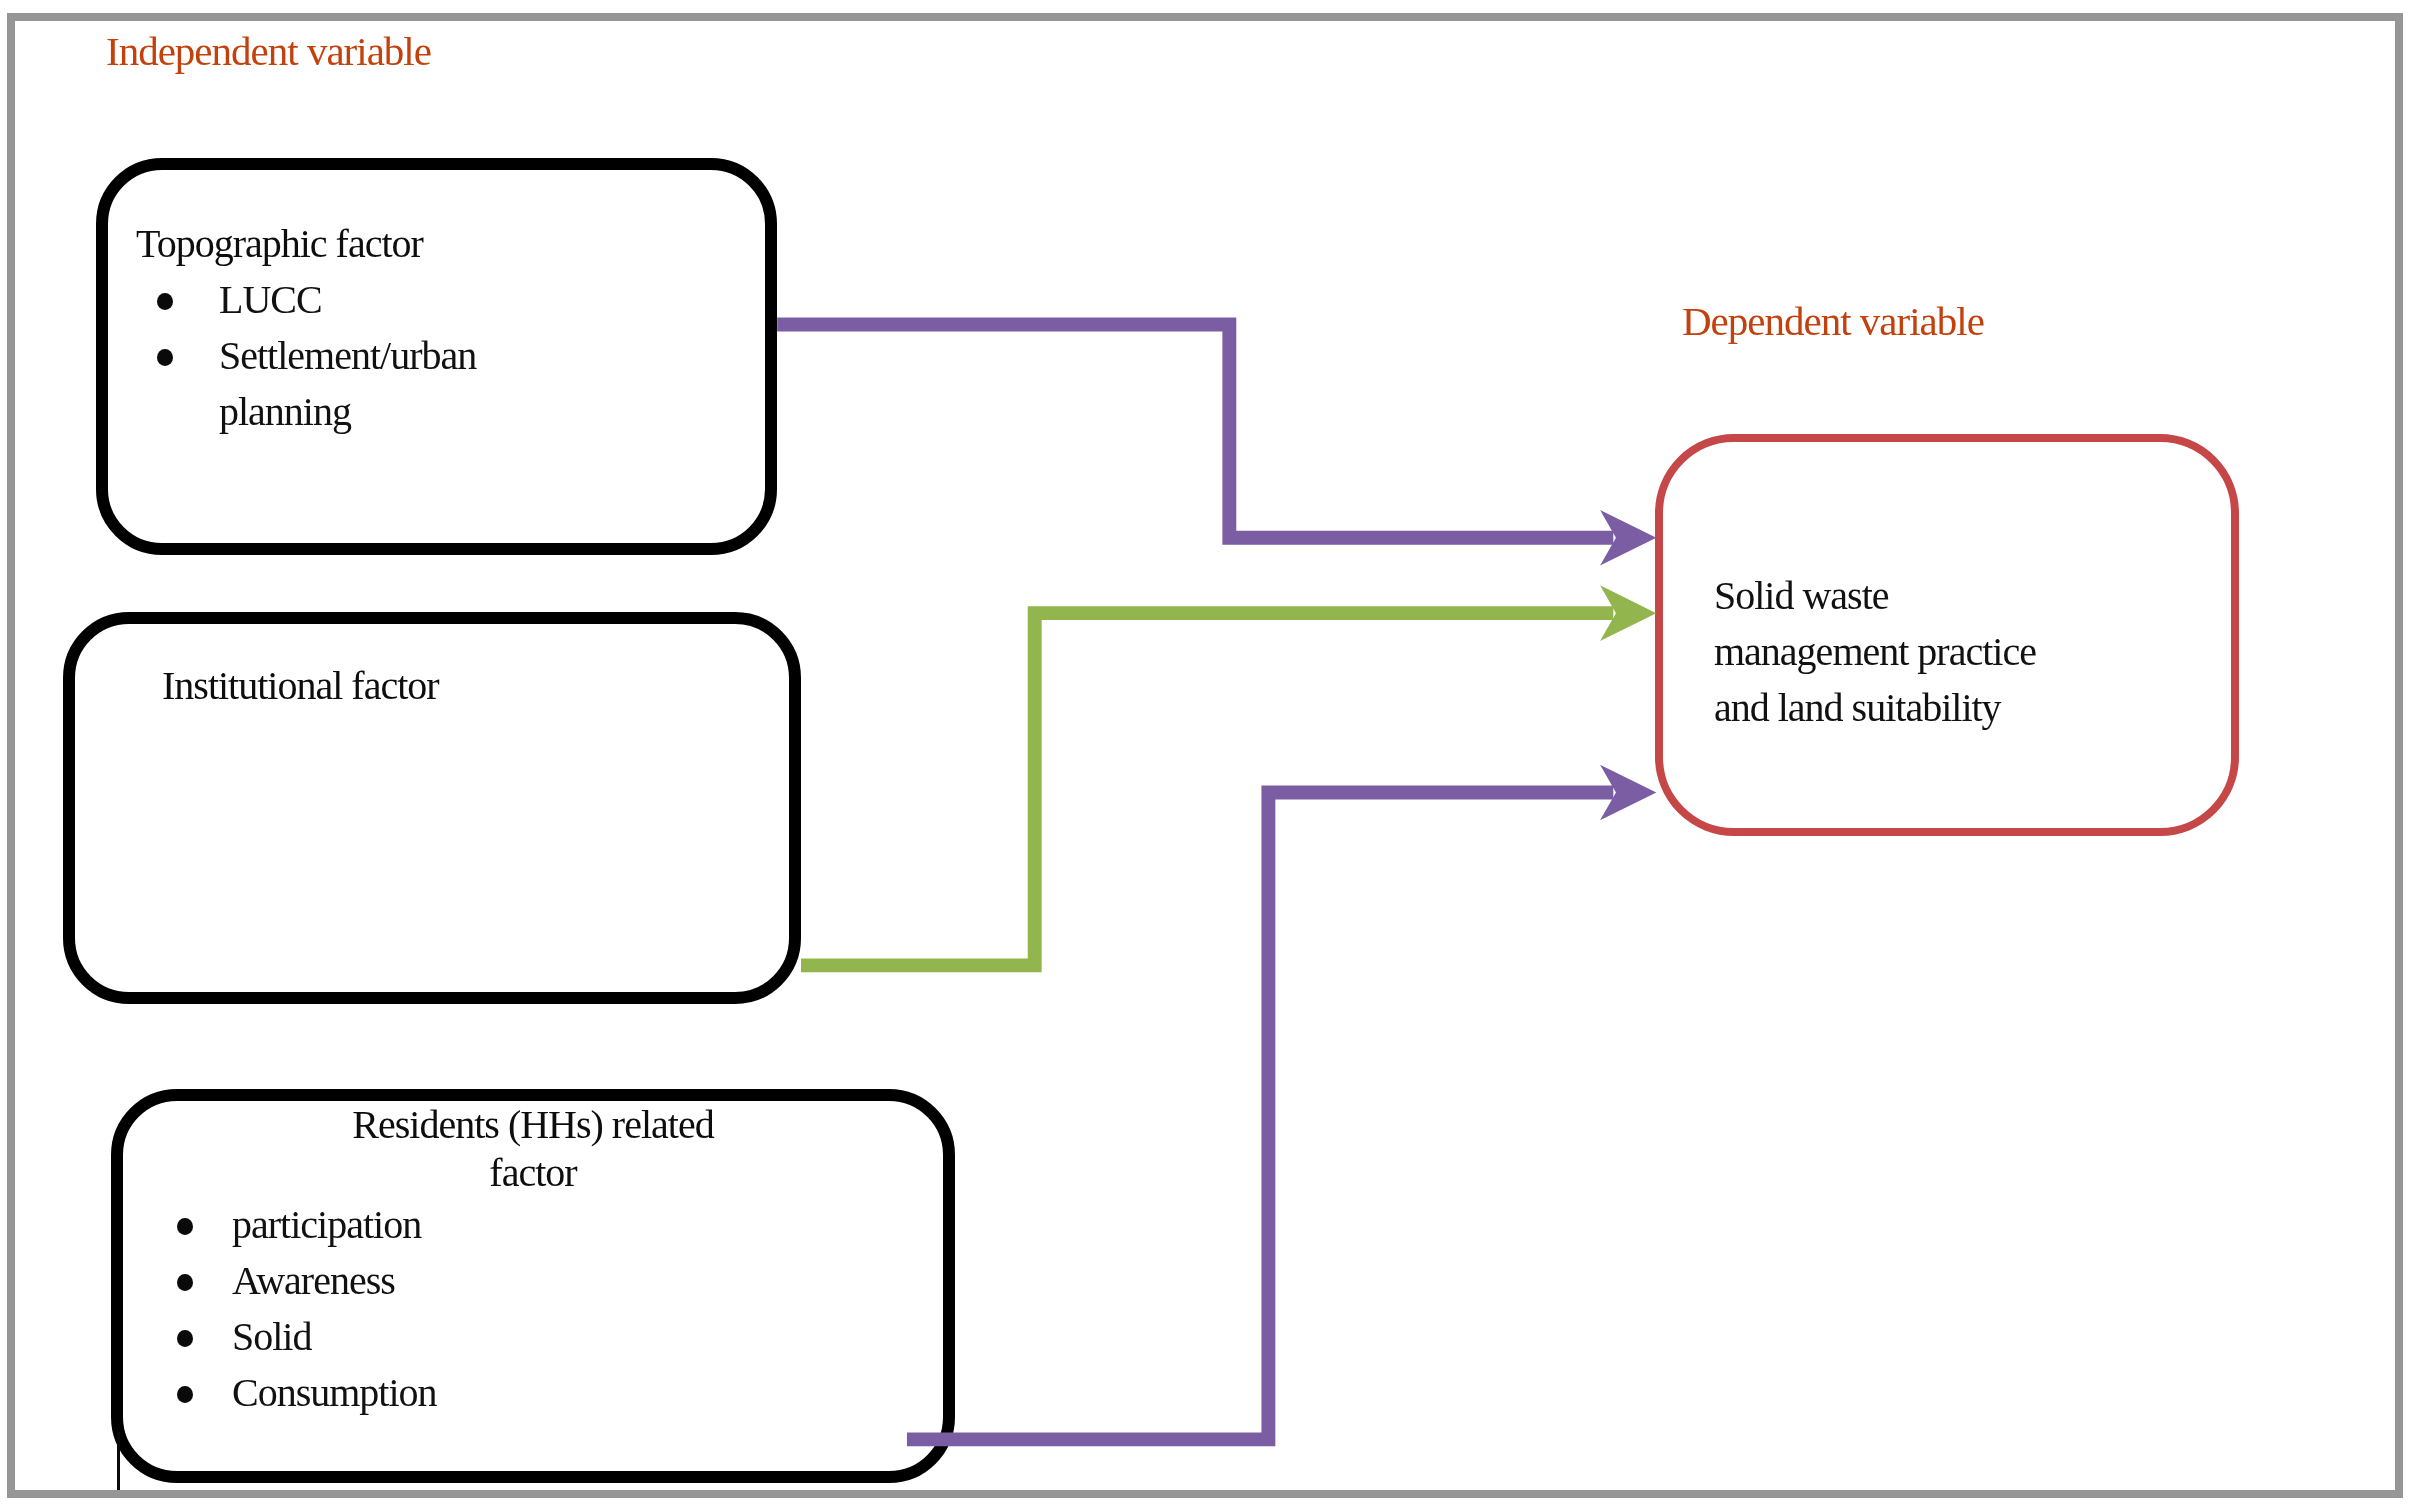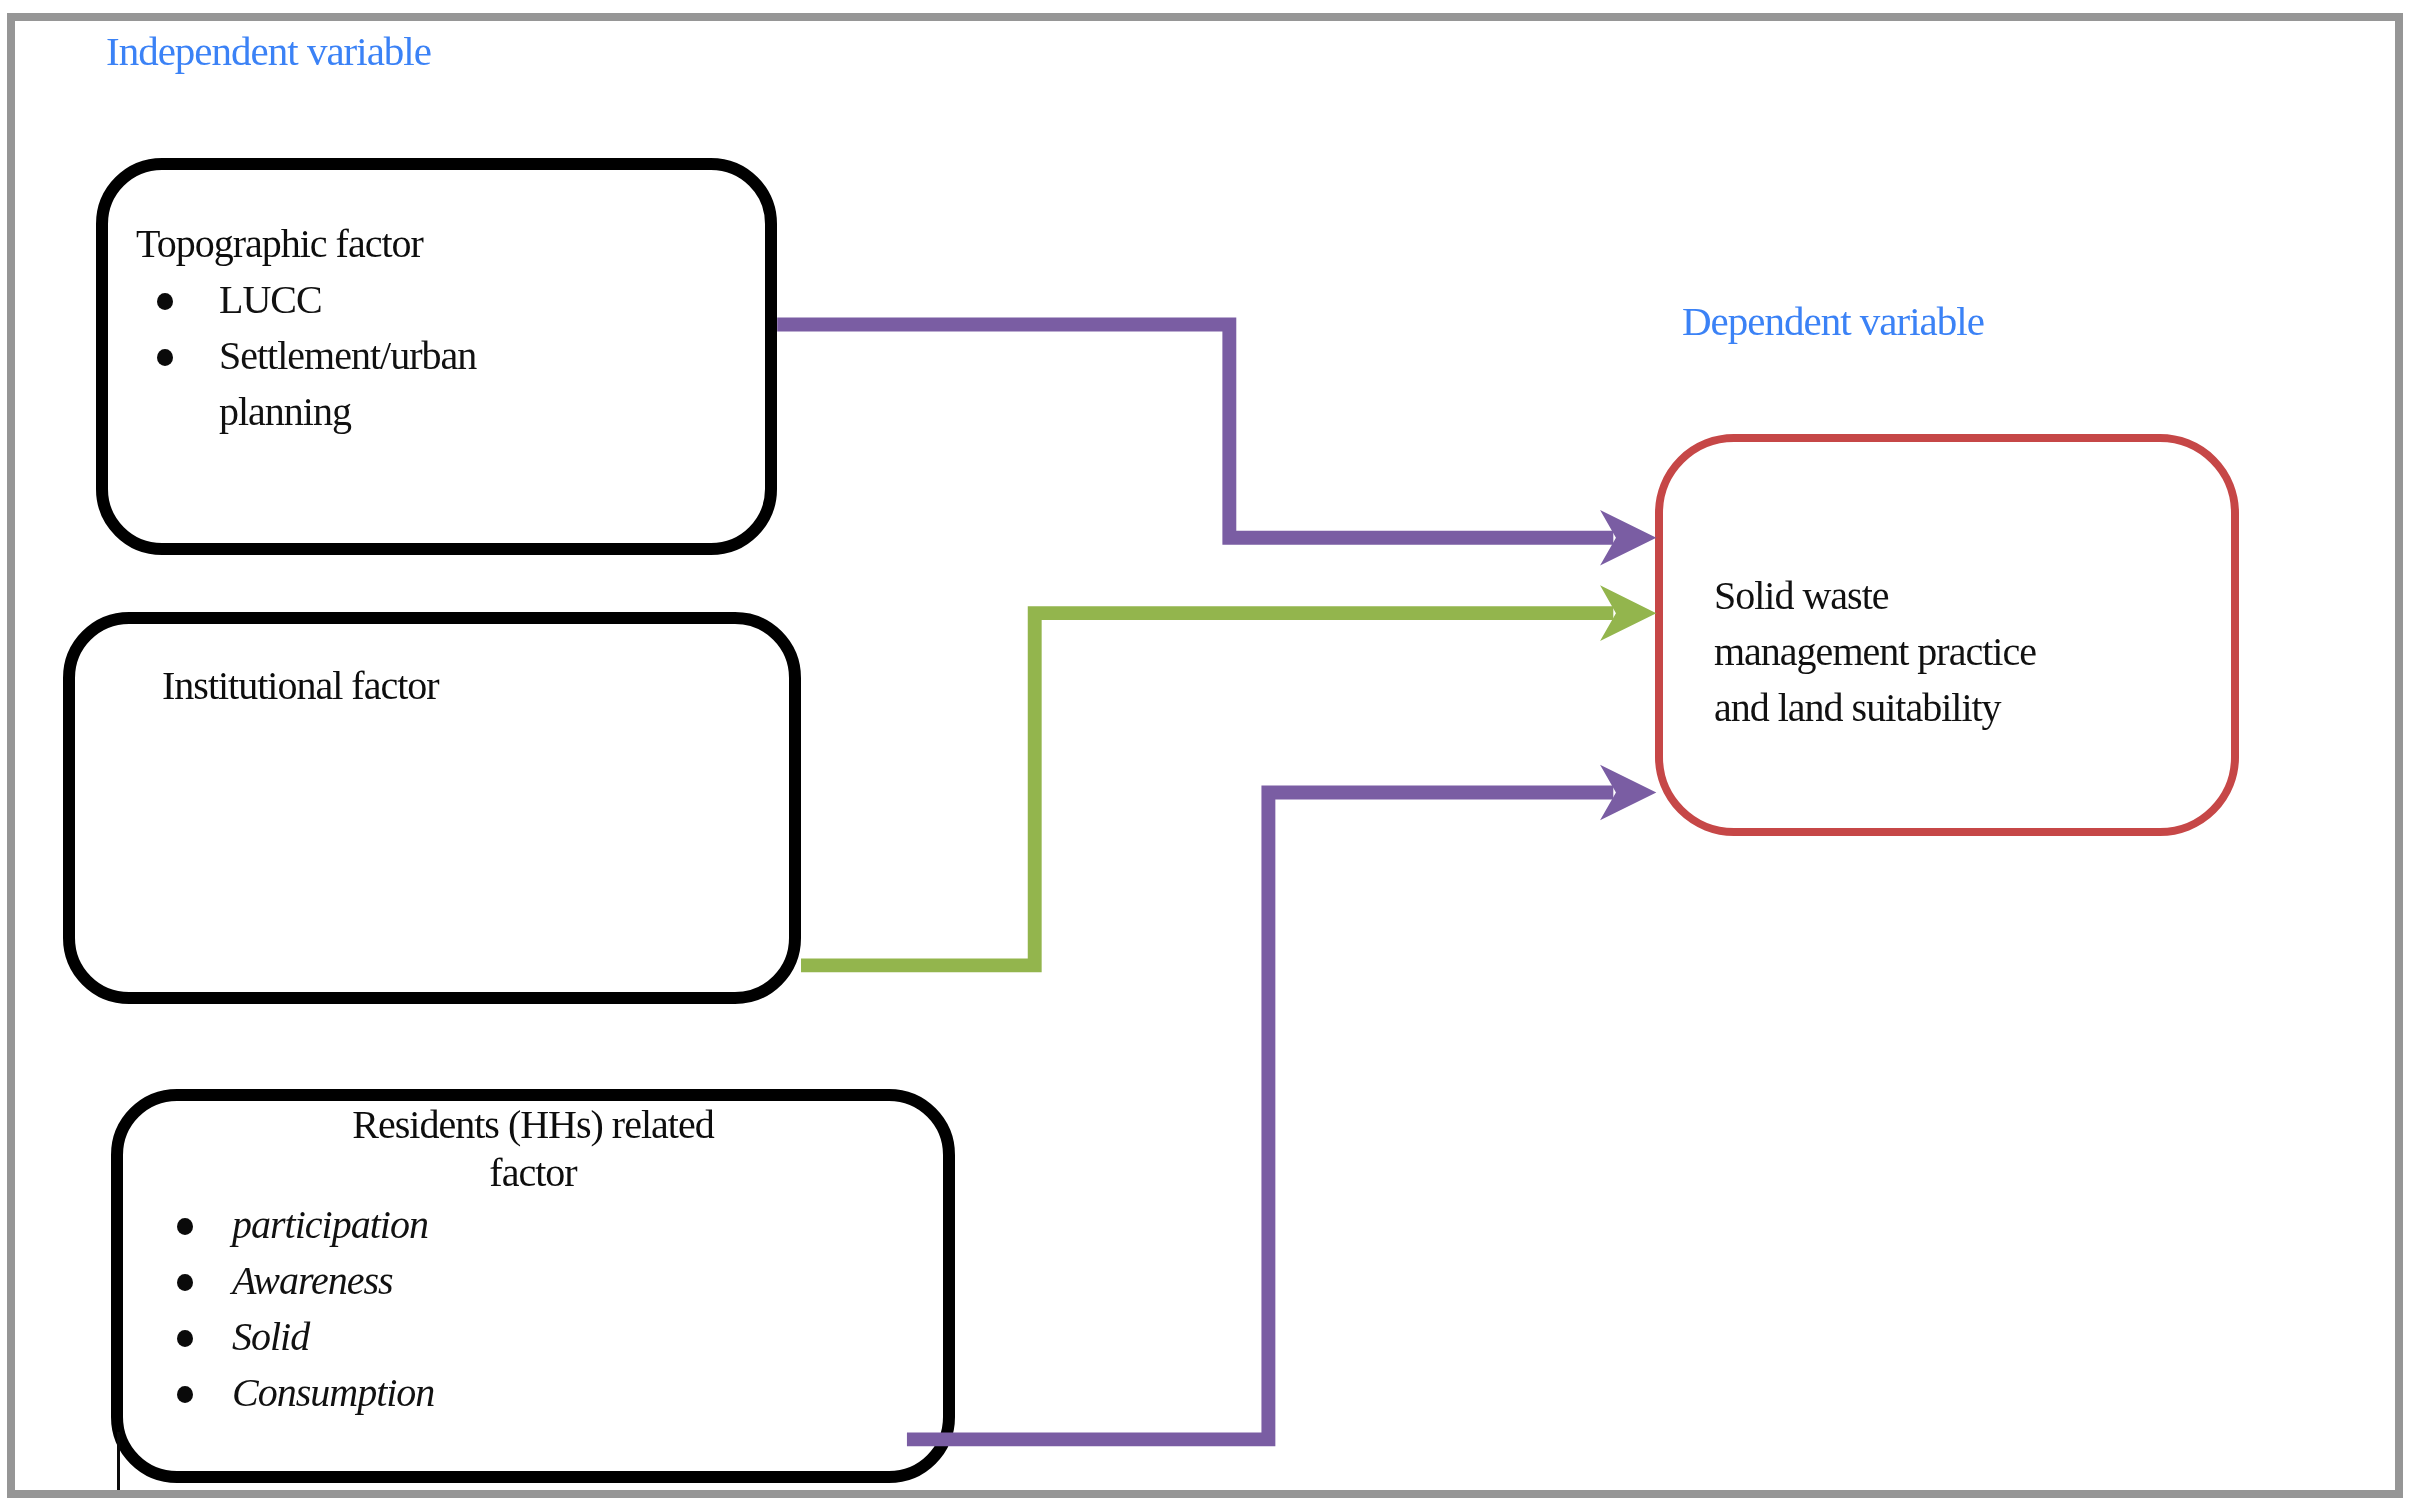--- a/index.html
+++ b/index.html
@@ -16,21 +16,21 @@
   
   #page-border{
     position:absolute;left:6.6px;top:13.2px;right:10px;bottom:9.3px;
     border:8px solid #969696;
   }
   
   .section-label{
     position:absolute;
     font-size:41px;
     line-height:48px;
-    color:#3b82f6;
+    color:#c2410c;
   }
   #label-independent{left:106px;top:26.5px;}
   #label-dependent{left:1682px;top:297px;}
   
   .factor-box{
     position:absolute;
     border:12px solid #000;
     border-radius:66px;
     background:#fff;
     box-sizing:border-box;
@@ -58,21 +58,21 @@
     background:#0a0a0a;
     border-radius:50%;
     margin-top:21px;
   }
   
   #box-topographic .bullet-row{margin-left:49px;}
   #box-topographic .dot{margin-right:46px;}
   #box-institutional .bullet-row{margin-left:89px;margin-bottom:6.6px;}
   #box-institutional .bullets{margin-top:6.6px;}
   #box-institutional .dot{margin-right:24.5px;}
-  #box-residents .bullet-row{margin-left:54px;font-style:italic;}
+  #box-residents .bullet-row{margin-left:54px;}
   #box-residents .dot{margin-right:39px;}
   
   #box-dependent{
     position:absolute;
     left:1655px;top:434px;width:584px;height:402px;
     border:8.6px solid #c64747;
     border-radius:79px;
     background:#fff;
     box-sizing:border-box;
   }

